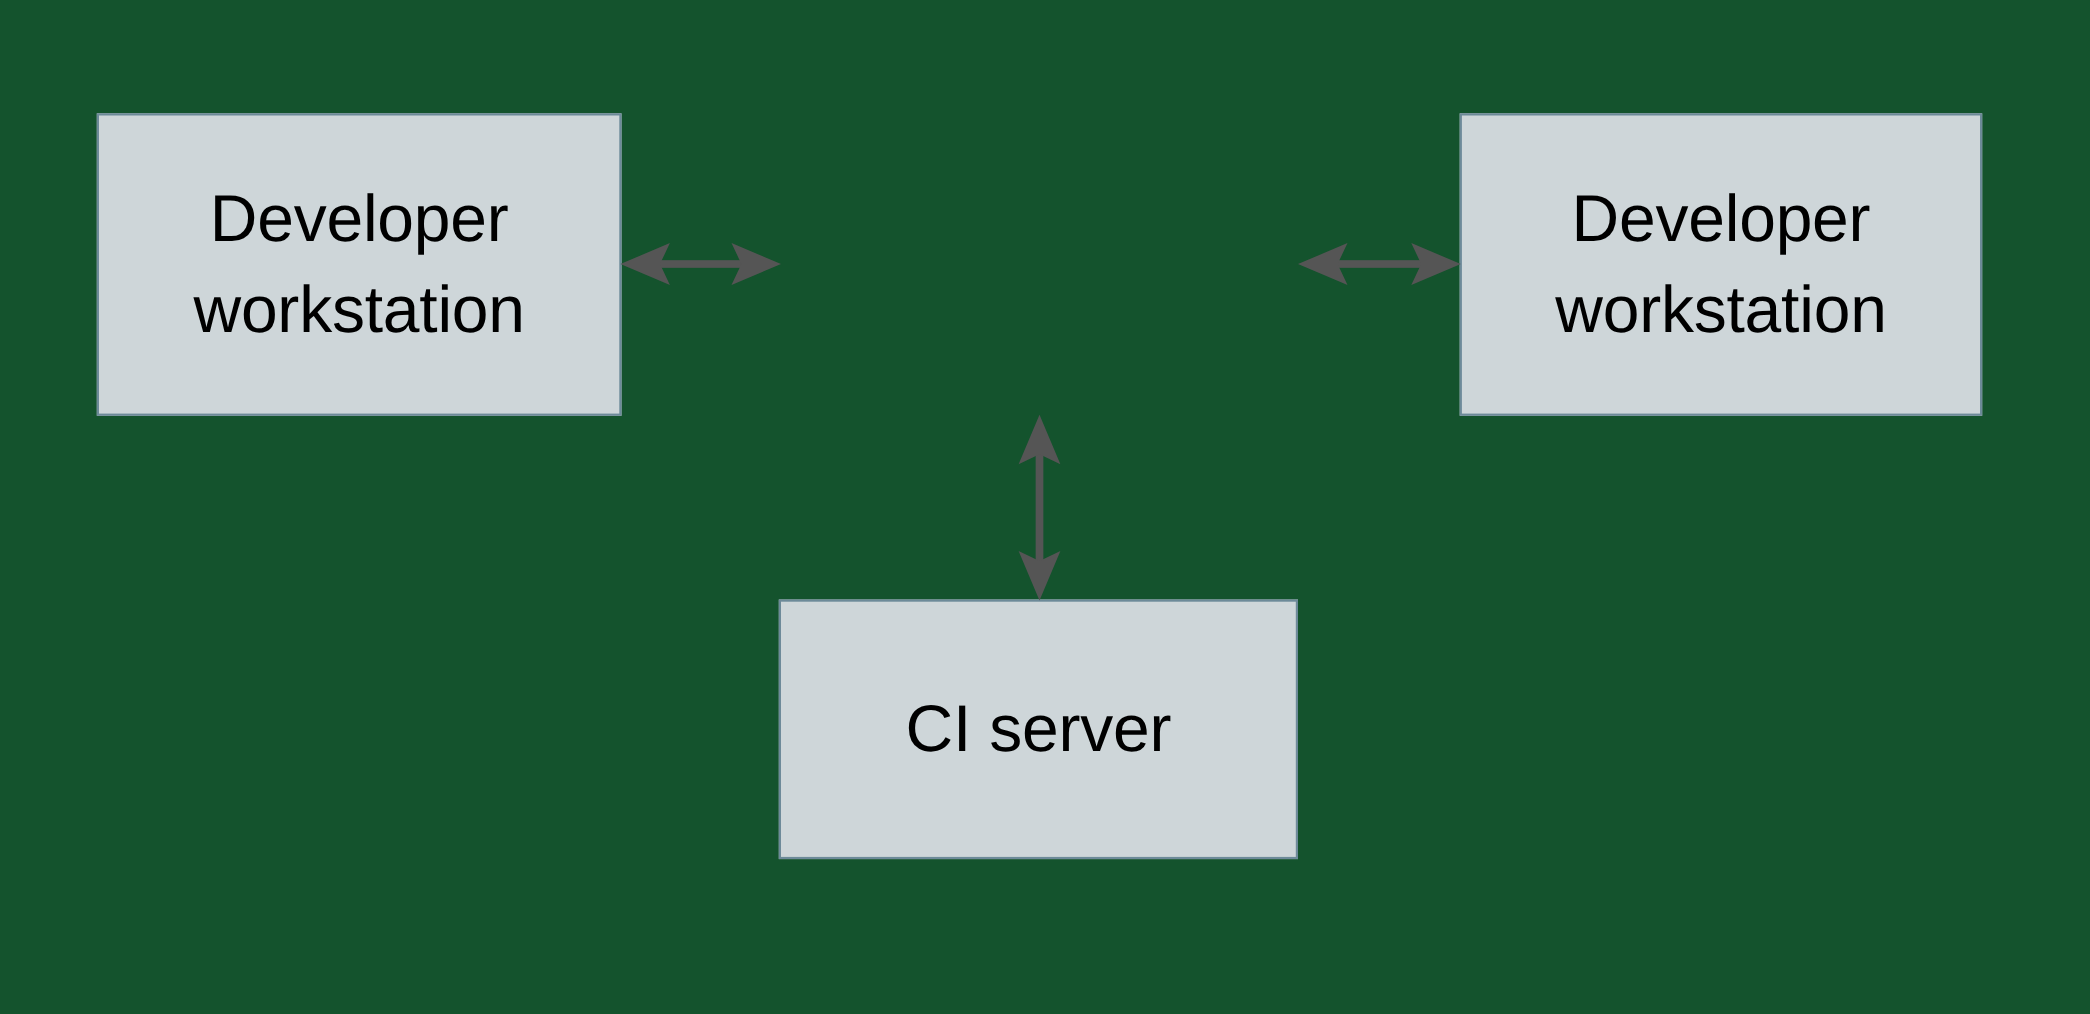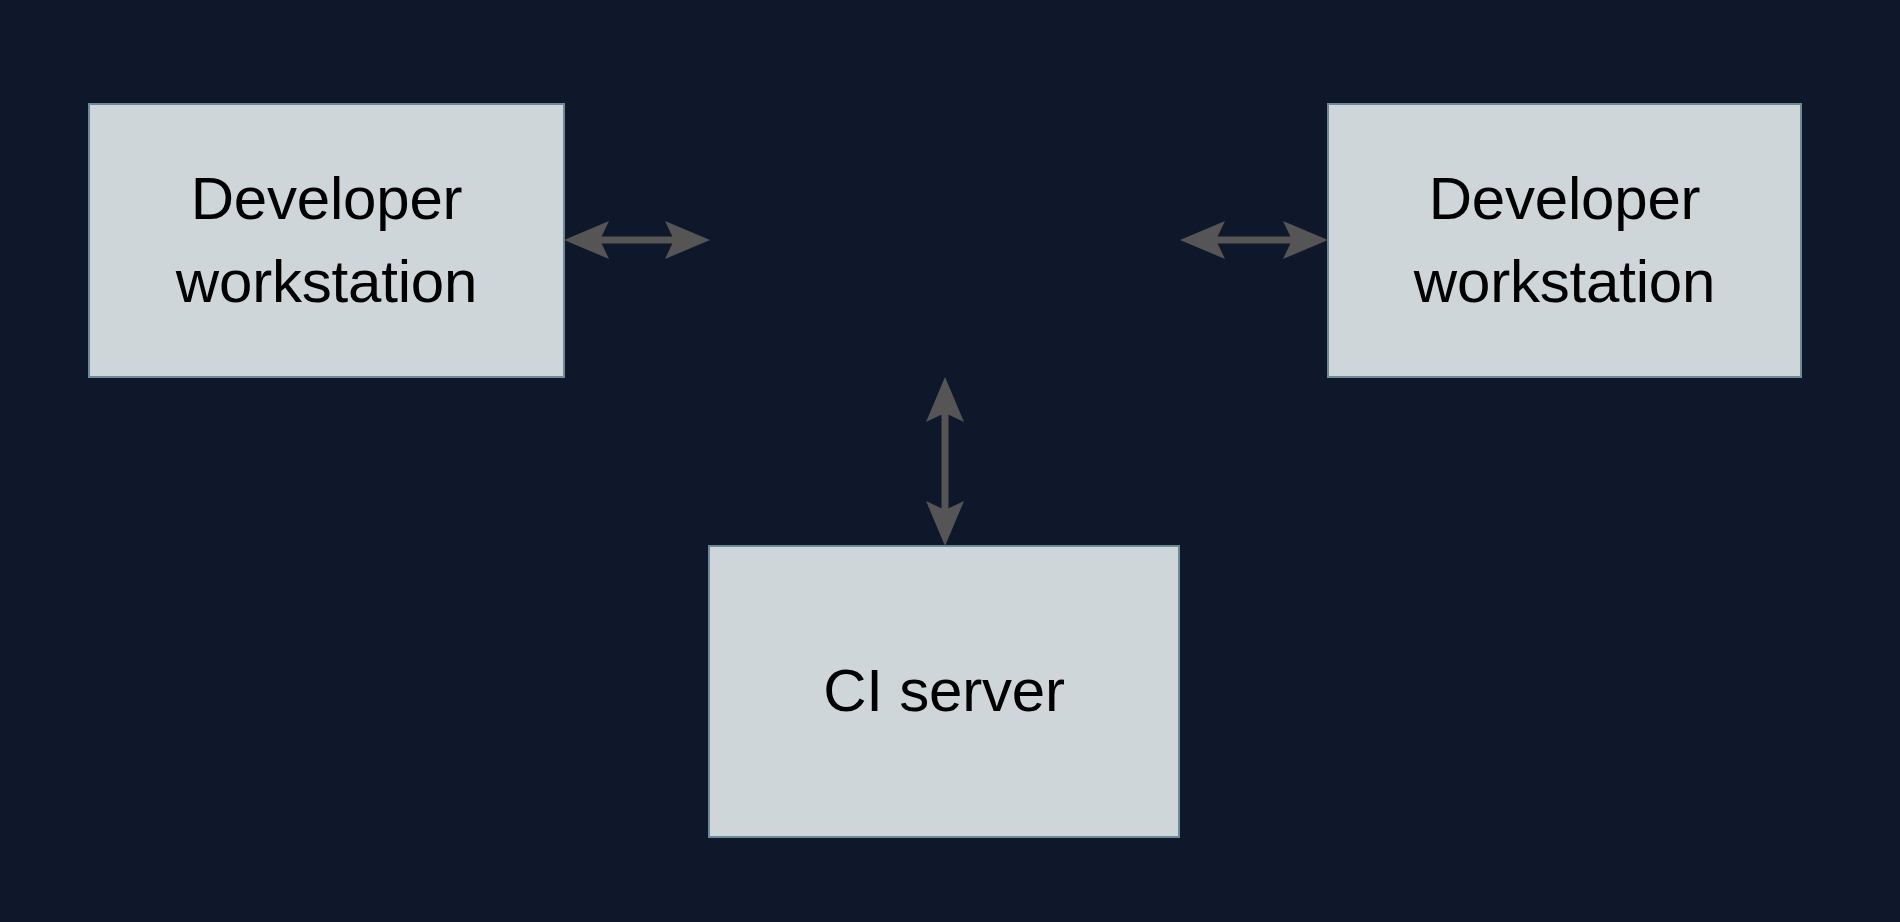--- a/index.html
+++ b/index.html
@@ -7,21 +7,21 @@
     padding: 0;
     background: #ffffff;
   }
   body {
     font-family: "Liberation Sans", sans-serif;
   }
   #canvas {
     position: relative;
     width: 1900px;
     height: 922px;
-    background: #0f172a;
+    background: #14532d;
     overflow: hidden;
   }
   .node {
     position: absolute;
     box-sizing: border-box;
     background: #ced6d9;
     border: 2px solid #6d8a99;
     display: flex;
     align-items: center;
     justify-content: center;
@@ -54,21 +54,21 @@
     <span class="node-label">Developer
 workstation</span>
   </div>
 
 
   <div class="node" id="node-2" style="left:1327px; top:103px; width:475px; height:275px;">
     <span class="node-label">Developer
 workstation</span>
   </div>
 
-  <div class="node" id="node-3" style="left:708px; top:545px; width:472px; height:293px;">
+  <div class="node" id="node-3" style="left:708px; top:545px; width:472px; height:236px;">
     <span class="node-label">CI server</span>
   </div>
 
   <div class="edge" id="edge-0" style="left:563px; top:214px; width:148px; height:52px;">
     <svg width="148" height="52" viewBox="0 0 148 52" aria-hidden="true">
       <g fill="#555555" stroke="none">
         <rect x="24" y="22.5" width="100" height="7"></rect>
       </g>
       <g fill="#555555" stroke="none">
         <path d="M 1 26 L 46 7 L 37 26 L 46 45 Z"></path>

